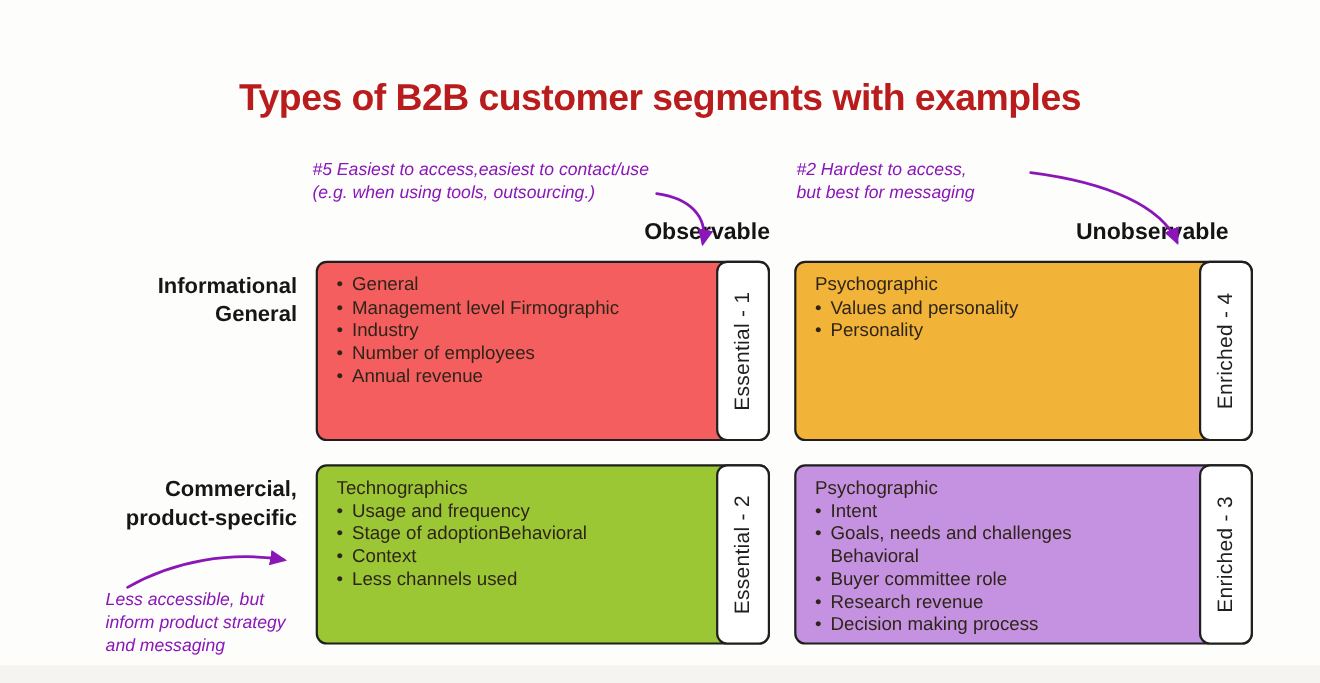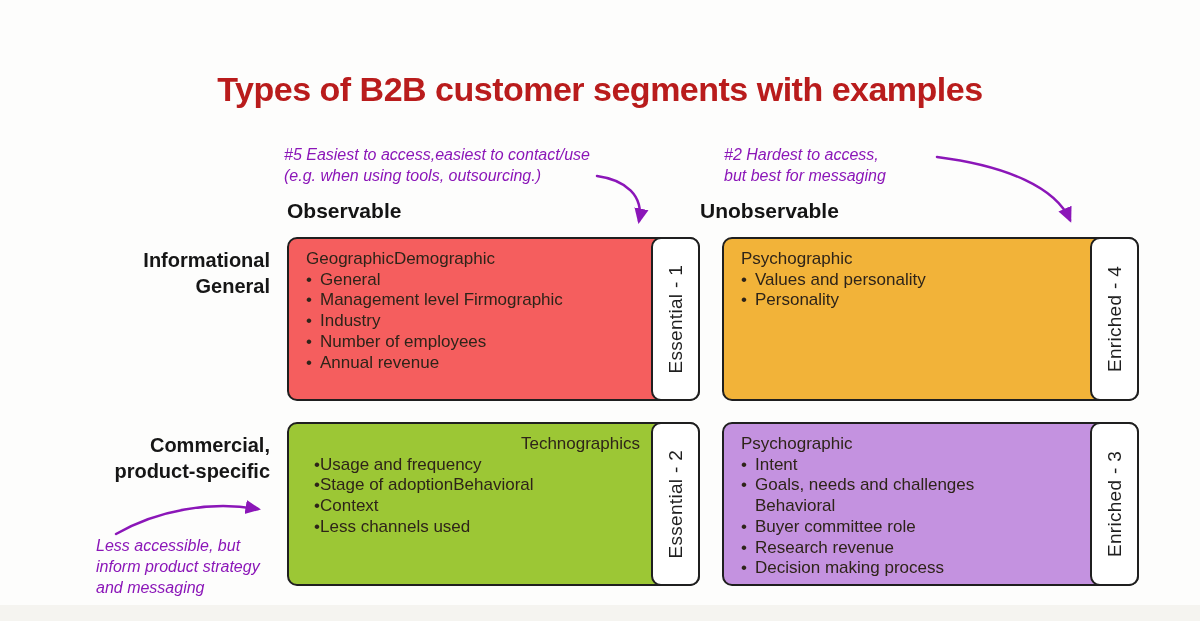--- a/index.html
+++ b/index.html
@@ -8,33 +8,33 @@
 
   .page-title{position:absolute; left:0; right:0; top:70px; margin:0; text-align:center;
     font-size:34px; font-weight:800; letter-spacing:-0.5px; color:#b91c1c;}
 
   .annotation{position:absolute; font-style:italic; font-weight:500; font-size:16px;
     line-height:1.3; color:var(--accent,#8b16b8); white-space:pre-line;}
   .annotation-1{left:284px; top:145px;}
   .annotation-2{left:724px; top:145px;}
   .annotation-3{left:48px; top:536px;margin-left:48px;}
 
-  .col-header{position:absolute; top:199px; font-size:21px; font-weight:700; color:#141414; text-align:left;}
+  .col-header{position:absolute; top:199px; font-size:21px; font-weight:700; color:#141414; text-align:right;}
   .col-header-observable{left:287px; width:413px;}
   .col-header-unobservable{left:700px; width:417px;}
 
   .row-label{position:absolute; left:20px; width:250px; text-align:right;
     font-size:20px; font-weight:700; line-height:1.3; color:#161616; white-space:pre-line;}
   .row-label-1{top:247px;text-align:right;}
   .row-label-2{top:432px;}
 
   .segment-box{position:absolute; box-sizing:border-box; border:2px solid #1f1f1f; border-radius:10px;}
   .box-r1c1{left:287px; top:237px; width:413px; height:164px;}
   .box-r1c2{left:722px; top:237px; width:417px; height:164px;}
-  .box-r2c1{left:287px; top:422px; width:413px; height:164px;text-align:right;}
+  .box-r2c1{left:287px; top:422px; width:413px; height:164px;}
   .box-r2c2{left:722px; top:422px; width:417px; height:164px;}
 
   .box-content{position:absolute; inset:0; padding:10px 58px 8px 17px;
     font-size:17px; line-height:1.22; font-weight:500; color:#2e2419; overflow:hidden;}
   .box-heading{margin:0;}
   .bullet-item{display:flex;}
   .bullet{flex:none; width:14px;}
   .bullet-text{white-space:pre-line;}
 
   .box-tab{position:absolute; top:-2px; bottom:-2px; right:-2px; width:49px; box-sizing:border-box;
@@ -67,21 +67,20 @@
   <div class="col-header col-header-observable">Observable</div>
   <div class="col-header col-header-unobservable">Unobservable</div>
 
   <div class="row-label row-label-1">Informational
 General</div>
   <div class="row-label row-label-2">Commercial,
 product-specific</div>
 
   <div class="segment-box box-r1c1" style="background-color: rgb(245, 94, 94);">
     <div class="box-content">
-      <div class="box-heading">GeographicDemographic</div>
       <div class="bullet-list">
           <div class="bullet-item">
             <span class="bullet">•</span>
             <span class="bullet-text">General</span>
           </div>
           <div class="bullet-item">
             <span class="bullet">•</span>
             <span class="bullet-text">Management level Firmographic</span>
           </div>
           <div class="bullet-item">

